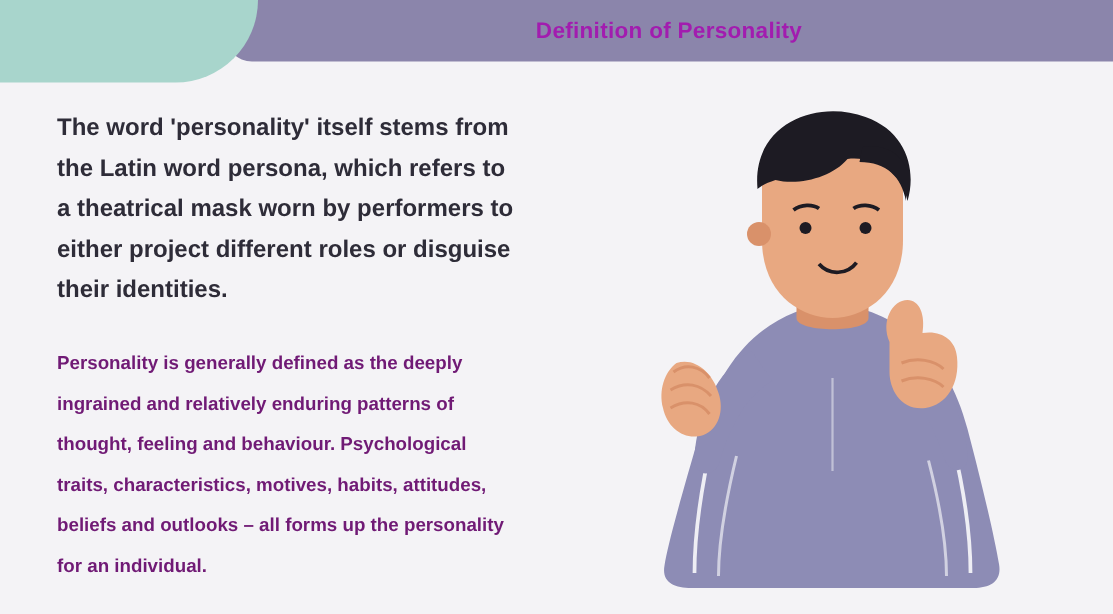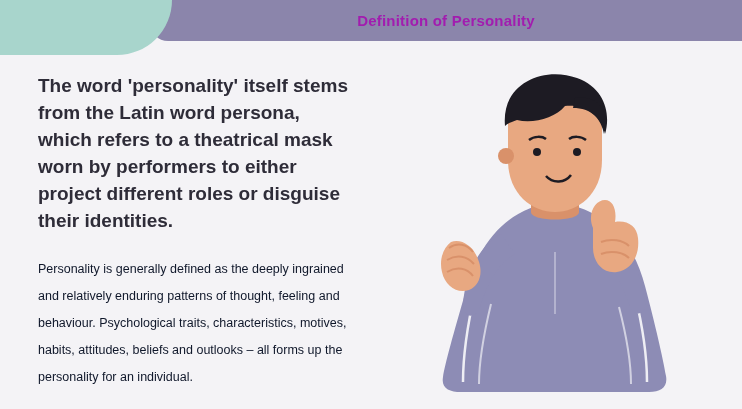--- a/index.html
+++ b/index.html
@@ -53,31 +53,32 @@
     border-bottom-right-radius: 60px;
   }
   
   .text-col {
     position: absolute;
     left: 38px;
     top: 72px;
     width: 310px;
   }
   .para-lead {
-    font-size: 19px;
+    font-size: 16px;
     font-weight: bold;
     color: #2e2c38;
     line-height: 27px;
     margin: 0 0 22px 0;
   }
   .para-body {
     font-size: 12.5px;
-    color: #0f172a;
+    color: #701a75;
     line-height: 27px;
     margin: 0;
+    font-weight: bold;
   }
   
   .illustration {
     position: absolute;
     left: 405px;
     top: 52px;
     width: 300px;
     height: 340px;
   }
 </style>

